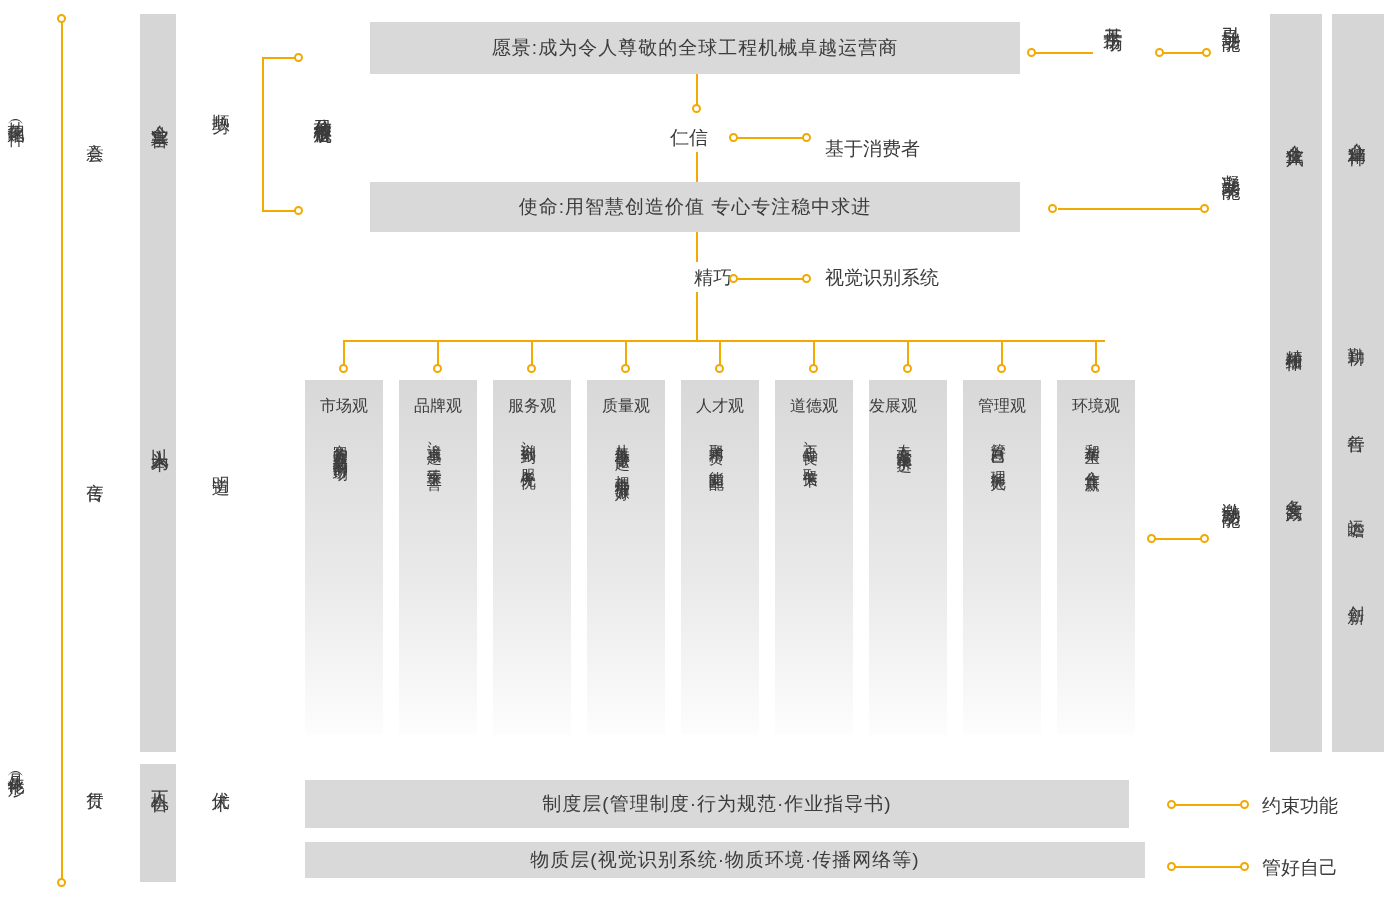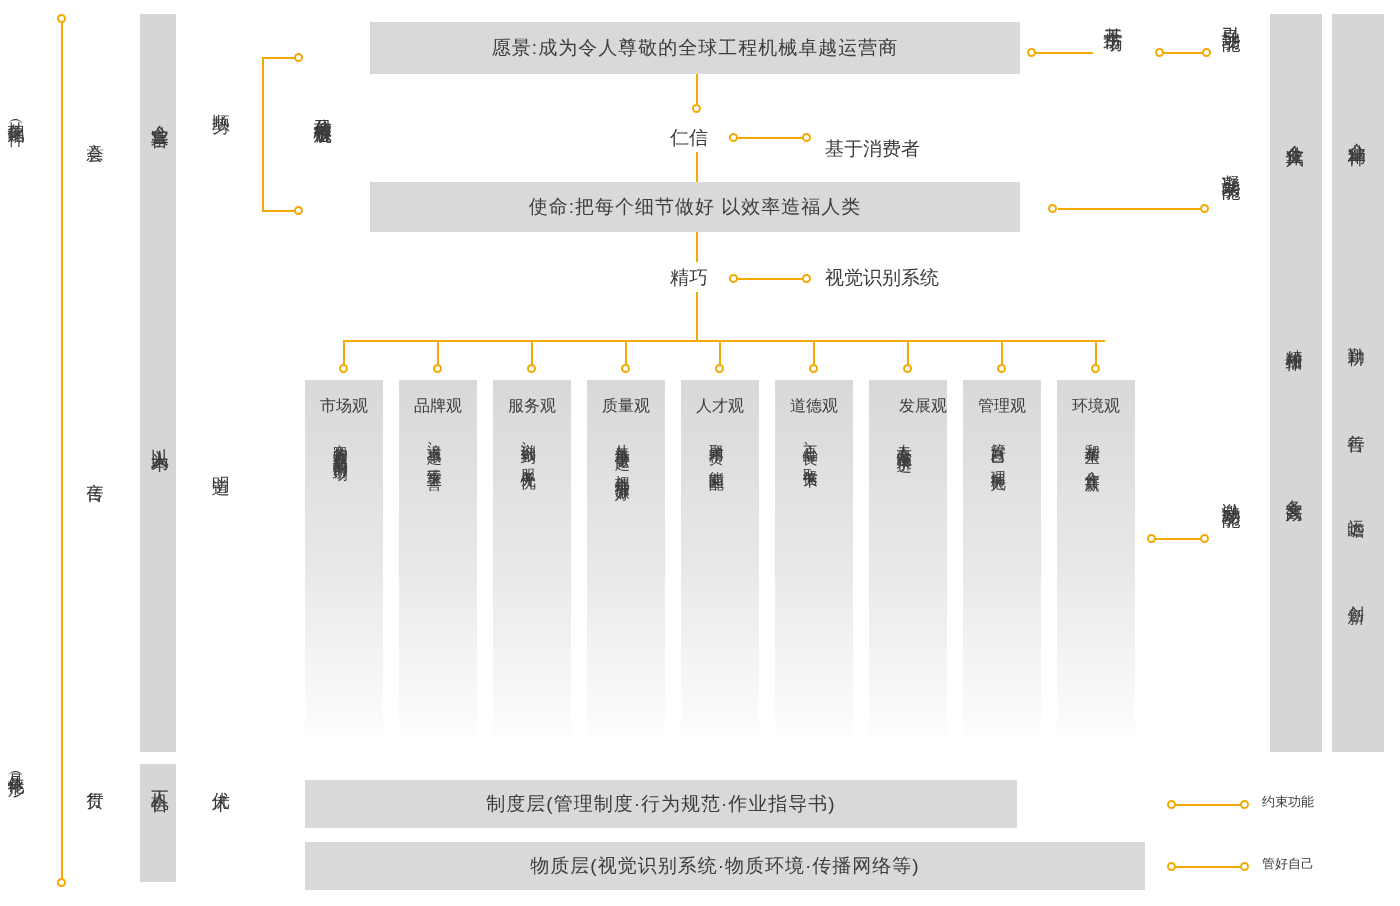--- a/index.html
+++ b/index.html
@@ -9,21 +9,21 @@
   .axis-label{position:absolute;font-size:17px;color:#3c3c3c;line-height:1.15;}
   .bandv{position:absolute;background:#d6d6d6;}
   .wide-bar{position:absolute;background:#d9d9d9;display:flex;align-items:center;justify-content:center;font-size:19px;color:#3c3c3c;letter-spacing:1px;}
   .val-col{position:absolute;background:linear-gradient(180deg,#d8d8d8 0%,#e9e9e9 55%,#fdfdfd 100%);}
   .val-title{position:absolute;font-size:16px;color:#3c3c3c;white-space:nowrap;}
   .val-body{position:absolute;font-size:15px;color:#3c3c3c;line-height:1.28;}
   .gline-h{height:2px;background:#f2a900;position:absolute;}
   .gline-v{width:2px;background:#f2a900;position:absolute;}
   .dot{position:absolute;width:9px;height:9px;border:2px solid #f2a900;border-radius:50%;background:#fff;box-sizing:border-box;}
   .node-lbl{position:absolute;font-size:19px;color:#3c3c3c;white-space:nowrap;}
-  .right-lbl{position:absolute;font-size:13px;color:#3c3c3c;white-space:nowrap;}
+  .right-lbl{position:absolute;font-size:19px;color:#3c3c3c;white-space:nowrap;}
 </style>
 </head>
 <body>
 
 <div class="axis-label vt" style="left:6px;top:108px;">抽象化（神）</div>
 <div class="axis-label vt" style="left:6px;top:760px;">具体化（形）</div>
 
 <div class="gline-v" style="left:61px;top:20px;height:862px;"></div>
 <div class="dot" style="left:57px;top:14px;"></div>
 <div class="dot" style="left:57px;top:878px;"></div>
@@ -44,21 +44,21 @@
 
 <div class="gline-v" style="left:262px;top:57px;height:155px;"></div>
 <div class="gline-h" style="left:262px;top:57px;width:36px;"></div>
 <div class="gline-h" style="left:262px;top:210px;width:36px;"></div>
 <div class="dot" style="left:294px;top:53px;"></div>
 <div class="dot" style="left:294px;top:206px;"></div>
 
 <div class="axis-label vt" style="left:312px;top:104px;font-size:18px;letter-spacing:1px;">公司信仰核心价值观</div>
 
 <div class="wide-bar" style="left:370px;top:22px;width:650px;height:52px;">愿景:成为令人尊敬的全球工程机械卓越运营商</div>
-<div class="wide-bar" style="left:370px;top:182px;width:650px;height:50px;">使命:把每个细节做好   以效率造福人类</div>
+<div class="wide-bar" style="left:370px;top:182px;width:650px;height:50px;">使命:用智慧创造价值   专心专注稳中求进</div>
 
 <div class="gline-h" style="left:1035px;top:52px;width:58px;"></div>
 <div class="dot" style="left:1027px;top:48px;"></div>
 <div class="node-lbl vt" style="left:1100px;top:12px;">基于市场</div>
 <div class="gline-h" style="left:1163px;top:52px;width:42px;"></div>
 <div class="dot" style="left:1155px;top:48px;"></div>
 <div class="dot" style="left:1202px;top:48px;"></div>
 <div class="node-lbl vt" style="left:1218px;top:12px;">引导功能</div>
 
 <div class="gline-h" style="left:1058px;top:208px;width:148px;"></div>
@@ -69,21 +69,21 @@
 <div class="gline-v" style="left:696px;top:74px;height:34px;"></div>
 <div class="dot" style="left:692px;top:104px;"></div>
 <div class="node-lbl" style="left:670px;top:125px;">仁信</div>
 <div class="gline-h" style="left:737px;top:137px;width:68px;"></div>
 <div class="dot" style="left:729px;top:133px;"></div>
 <div class="dot" style="left:802px;top:133px;"></div>
 <div class="node-lbl" style="left:825px;top:136px;">基于消费者</div>
 
 <div class="gline-v" style="left:696px;top:152px;height:30px;"></div>
 <div class="gline-v" style="left:696px;top:232px;height:30px;"></div>
-<div class="node-lbl" style="left:670px;top:265px;">精巧</div>
+<div class="node-lbl" style="left:694px;top:265px;">精巧</div>
 <div class="gline-h" style="left:737px;top:278px;width:68px;"></div>
 <div class="dot" style="left:729px;top:274px;"></div>
 <div class="dot" style="left:802px;top:274px;"></div>
 <div class="node-lbl" style="left:825px;top:265px;">视觉识别系统</div>
 
 <div class="gline-v" style="left:696px;top:292px;height:48px;"></div>
 <div class="gline-h" style="left:343px;top:340px;width:762px;"></div>
 
 <div id="values-root">
     <div class="gline-v" style="left: 343px; top: 340px; height: 30px;"></div>
@@ -112,21 +112,21 @@
     <div class="val-title" style="left: 681px; top: 396px; width: 78px; text-align: center;">人才观</div>
     <div class="val-body vt" style="left: 707px; top: 432px; max-height: 285px;">聚才用贤 能岗匹配</div>
     <div class="gline-v" style="left: 813px; top: 340px; height: 30px;"></div>
     <div class="dot" style="left: 809px; top: 364px;"></div>
     <div class="val-col" style="left: 775px; top: 380px; width: 78px; height: 355px;"></div>
     <div class="val-title" style="left: 775px; top: 396px; width: 78px; text-align: center;">道德观</div>
     <div class="val-body vt" style="left: 801px; top: 432px; max-height: 285px;">心正品良、取信天下</div>
     <div class="gline-v" style="left: 907px; top: 340px; height: 30px;"></div>
     <div class="dot" style="left: 903px; top: 364px;"></div>
     <div class="val-col" style="left: 869px; top: 380px; width: 78px; height: 355px;"></div>
-    <div class="val-title" style="left: 869px; top: 396px; width: 78px; text-align: right;">发展观</div>
+    <div class="val-title" style="left: 869px; top: 396px; width: 78px; text-align: left;">发展观</div>
     <div class="val-body vt" style="left: 895px; top: 432px; max-height: 285px;">专心专注稳中求进</div>
     <div class="gline-v" style="left: 1001px; top: 340px; height: 30px;"></div>
     <div class="dot" style="left: 997px; top: 364px;"></div>
     <div class="val-col" style="left: 963px; top: 380px; width: 78px; height: 355px;"></div>
     <div class="val-title" style="left: 963px; top: 396px; width: 78px; text-align: center;">管理观</div>
     <div class="val-body vt" style="left: 989px; top: 432px; max-height: 285px;">管好自己 理解他人</div>
     <div class="gline-v" style="left: 1095px; top: 340px; height: 30px;"></div>
     <div class="dot" style="left: 1091px; top: 364px;"></div>
     <div class="val-col" style="left: 1057px; top: 380px; width: 78px; height: 355px;"></div>
     <div class="val-title" style="left: 1057px; top: 396px; width: 78px; text-align: center;">环境观</div>
@@ -143,23 +143,23 @@
 <div class="axis-label vt" style="left:1284px;top:336px;font-size:17px;">精耕细作</div>
 <div class="axis-label vt" style="left:1284px;top:486px;font-size:17px;">务实高效</div>
 
 <div class="bandv" style="left:1332px;top:14px;width:52px;height:738px;"></div>
 <div class="axis-label vt" style="left:1346px;top:128px;font-size:18px;">企业精神</div>
 <div class="axis-label vt" style="left:1346px;top:334px;font-size:17px;">勤耕</div>
 <div class="axis-label vt" style="left:1346px;top:420px;font-size:17px;">善行</div>
 <div class="axis-label vt" style="left:1346px;top:506px;font-size:17px;">远瞻</div>
 <div class="axis-label vt" style="left:1346px;top:592px;font-size:17px;">创新</div>
 
-<div class="wide-bar" style="left:305px;top:780px;width:712px;height:48px;">制度层(管理制度·行为规范·作业指导书)</div>
+<div class="wide-bar" style="left:305px;top:780px;width:824px;height:48px;">制度层(管理制度·行为规范·作业指导书)</div>
 <div class="gline-h" style="left:1175px;top:804px;width:68px;"></div>
 <div class="dot" style="left:1167px;top:800px;"></div>
 <div class="dot" style="left:1240px;top:800px;"></div>
 <div class="right-lbl" style="left:1262px;top:793px;">约束功能</div>
 
-<div class="wide-bar" style="left:305px;top:842px;width:840px;height:48px;">物质层(视觉识别系统·物质环境·传播网络等)</div>
+<div class="wide-bar" style="left:305px;top:842px;width:840px;height:36px;">物质层(视觉识别系统·物质环境·传播网络等)</div>
 <div class="gline-h" style="left:1175px;top:866px;width:68px;"></div>
 <div class="dot" style="left:1167px;top:862px;"></div>
 <div class="dot" style="left:1240px;top:862px;"></div>
 <div class="right-lbl" style="left:1262px;top:855px;">管好自己</div>
 
 </body></html>

